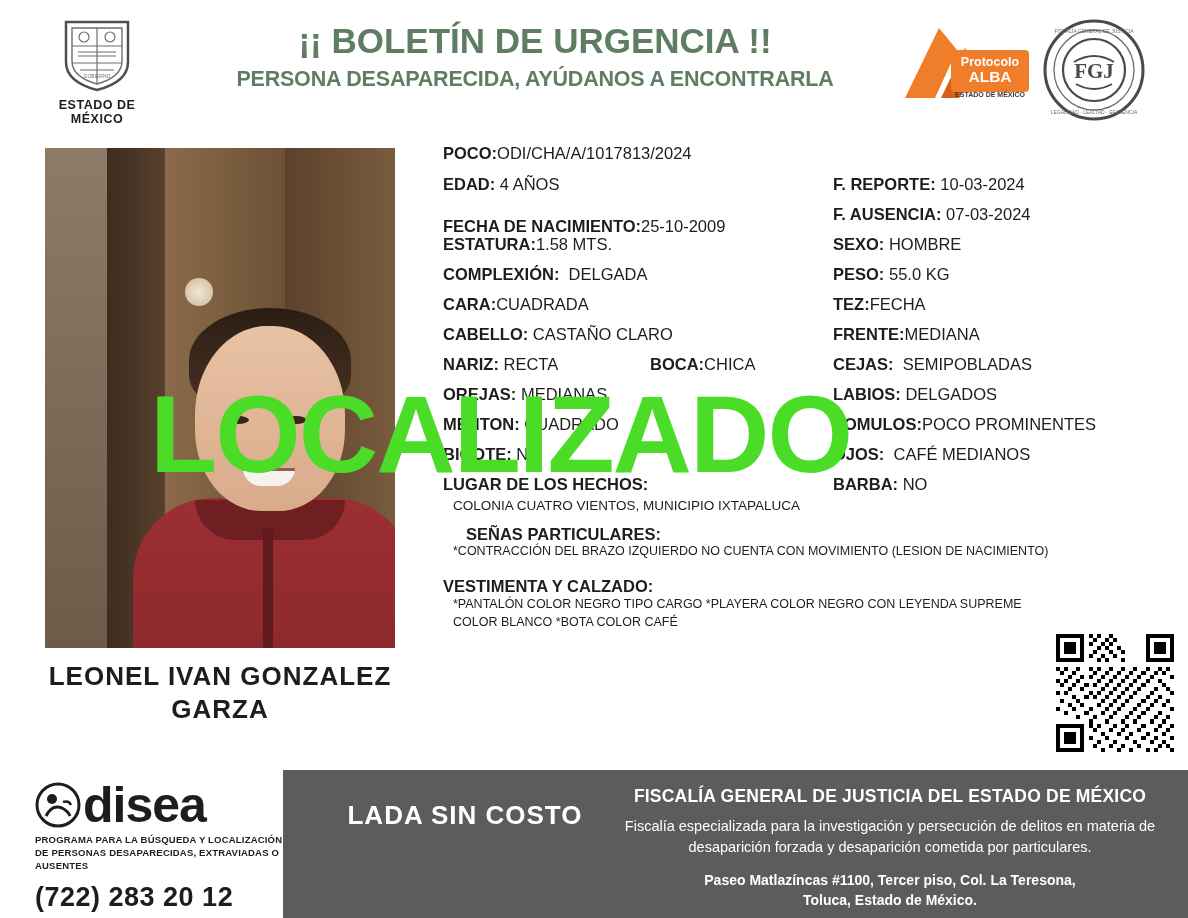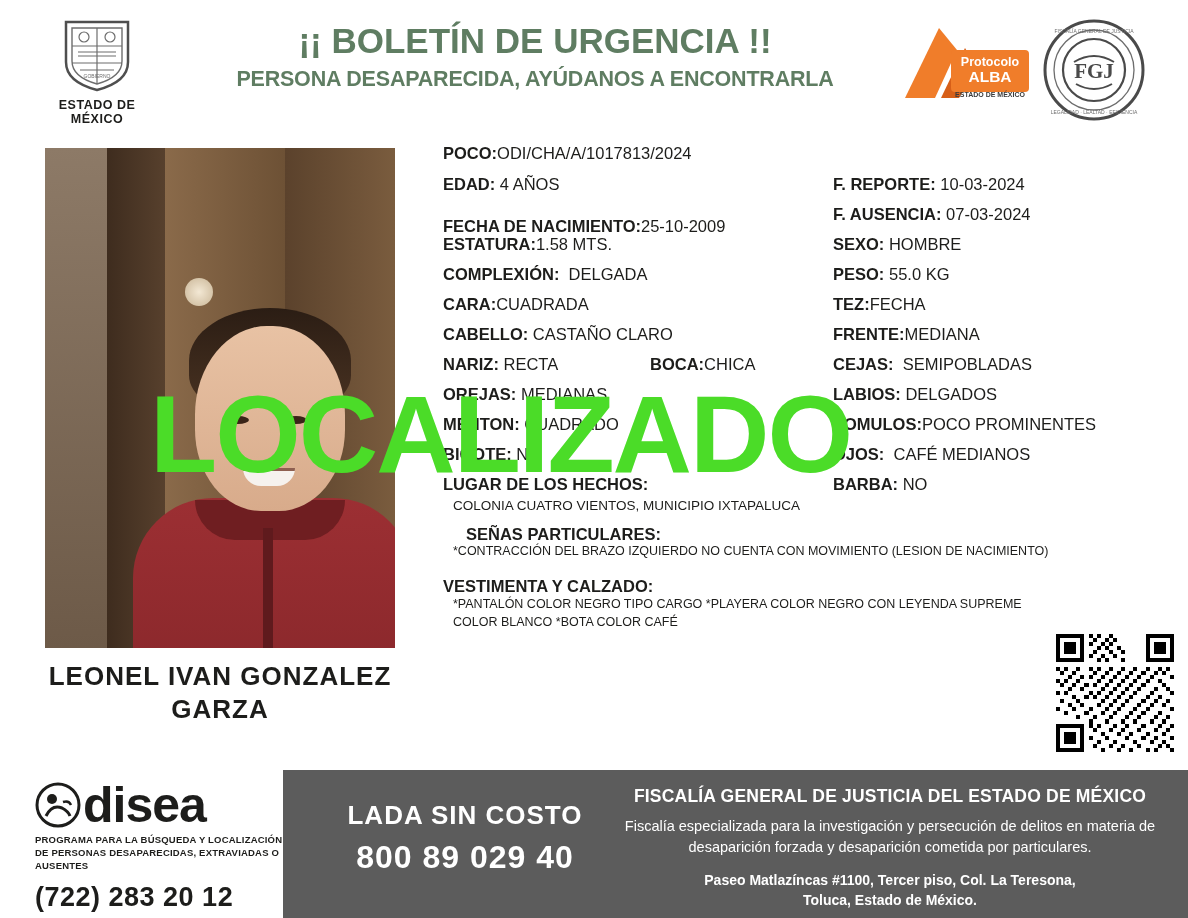--- a/index.html
+++ b/index.html
@@ -632,21 +632,20 @@
   <div class="disea-desc">
     PROGRAMA PARA LA BÚSQUEDA Y LOCALIZACIÓN<br>
     DE PERSONAS DESAPARECIDAS, EXTRAVIADAS  O<br>
     AUSENTES
   </div>
   <div class="disea-phone">(722) 283 20 12</div>
 </div>
 
 <div class="lada">
   <div class="lada-1">LADA SIN COSTO</div>
-  <div class="lada-2">800 89 029 40</div>
 </div>
 
 <div class="fgj-footer">
   <div class="fgj-title">FISCALÍA GENERAL DE JUSTICIA DEL ESTADO DE MÉXICO</div>
   <div class="fgj-desc">Fiscalía especializada para la investigación y persecución de delitos en materia de desaparición forzada y desaparición cometida por particulares.</div>
   <div class="fgj-addr">
     <span>Paseo Matlazíncas #1100, Tercer piso, Col. La Teresona,</span><br>
     <span>Toluca, Estado de México.</span>
   </div>
 </div>

